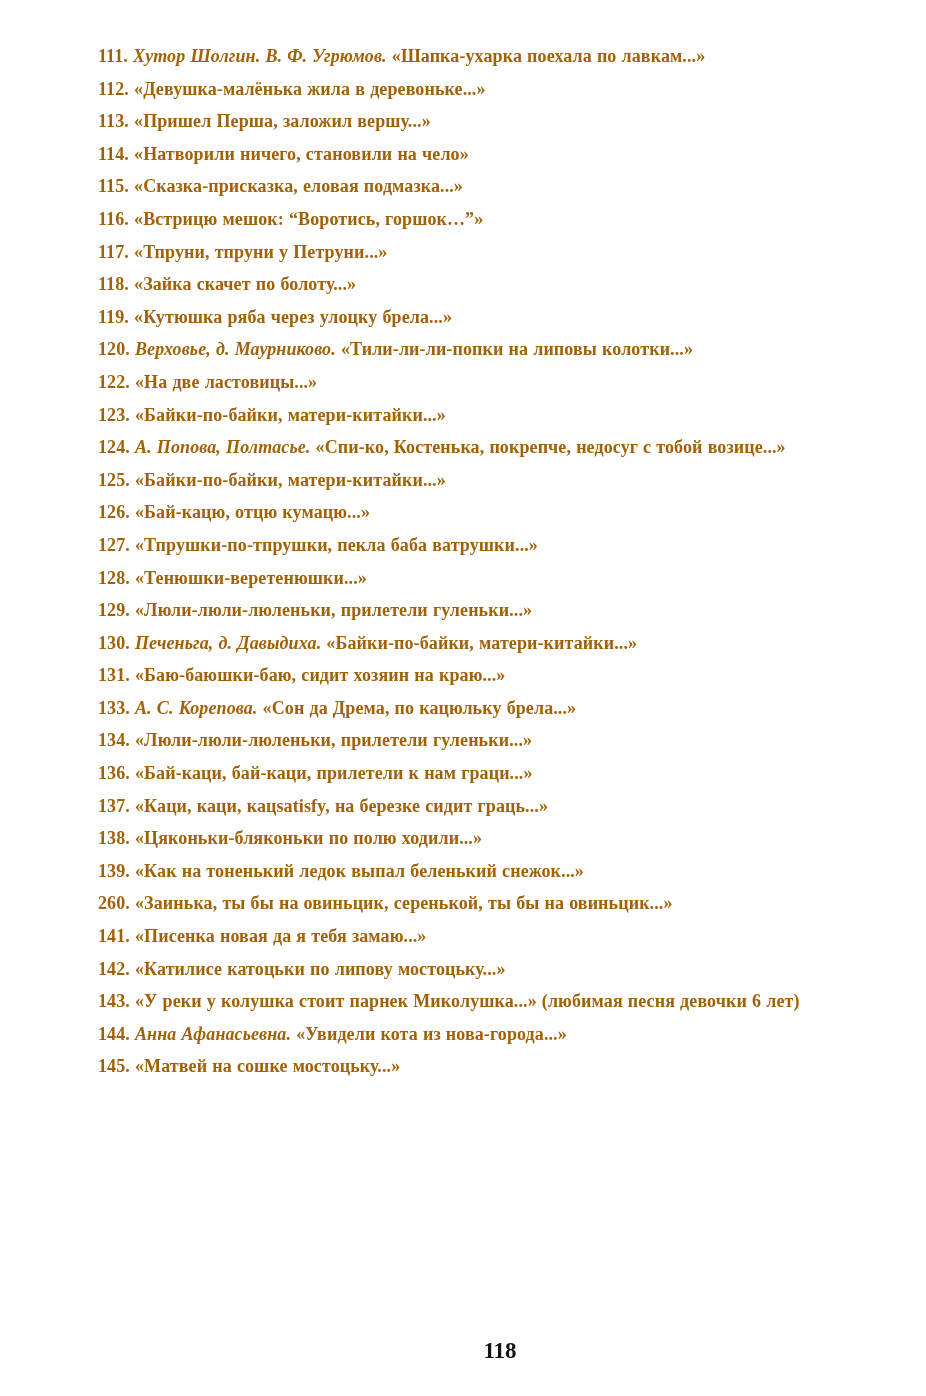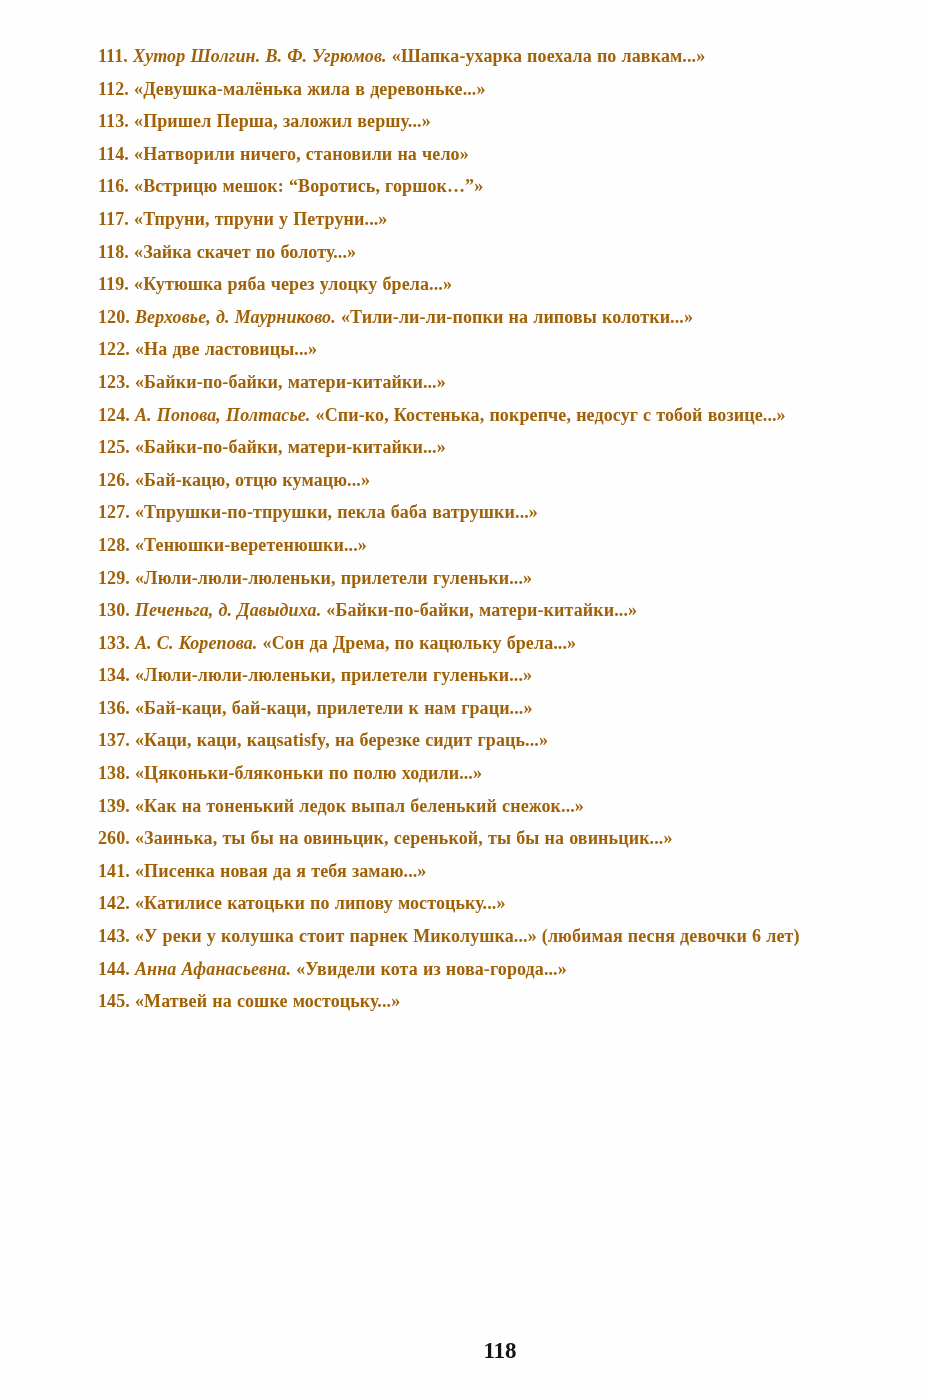--- a/index.html
+++ b/index.html
@@ -84,34 +84,36 @@
 </head>
 <body>
 
 <div class="page">
 
   <div class="text-block" id="entry-list">
       <p class="entry wraps"><span class="num">111.</span> <span class="src">Хутор Шолгин. В. Ф. Угрюмов.</span> <span class="body-txt">«Шапка-ухарка поехала по лавкам...»</span></p>
       <p class="entry"><span class="num">112.</span> <span class="body-txt">«Девушка-малёнька жила в деревоньке...»</span></p>
       <p class="entry"><span class="num">113.</span> <span class="body-txt">«Пришел Перша, заложил вершу...»</span></p>
       <p class="entry"><span class="num">114.</span> <span class="body-txt">«Натворили ничего, становили на чело»</span></p>
+      <p class="entry"><span class="num">115.</span> <span class="body-txt">«Сказка-присказка, еловая подмазка...»</span></p>
       <p class="entry"><span class="num">116.</span> <span class="body-txt">«Встрицю мешок: “Воротись, горшок…”»</span></p>
       <p class="entry"><span class="num">117.</span> <span class="body-txt">«Тпруни, тпруни у Петруни...»</span></p>
       <p class="entry"><span class="num">118.</span> <span class="body-txt">«Зайка скачет по болоту...»</span></p>
       <p class="entry"><span class="num">119.</span> <span class="body-txt">«Кутюшка ряба через улоцку брела...»</span></p>
       <p class="entry wraps"><span class="num">120.</span> <span class="src">Верховье, д. Маурниково.</span> <span class="body-txt">«Тили-ли-ли-попки на липовы колотки...»</span></p>
       <p class="entry"><span class="num">122.</span> <span class="body-txt">«На две ластовицы...»</span></p>
       <p class="entry"><span class="num">123.</span> <span class="body-txt">«Байки-по-байки, матери-китайки...»</span></p>
       <p class="entry wraps"><span class="num">124.</span> <span class="src">А. Попова, Полтасье.</span> <span class="body-txt">«Спи-ко, Костенька, покрепче, недосуг с тобой возице...»</span></p>
       <p class="entry"><span class="num">125.</span> <span class="body-txt">«Байки-по-байки, матери-китайки...»</span></p>
       <p class="entry"><span class="num">126.</span> <span class="body-txt">«Бай-кацю, отцю кумацю...»</span></p>
       <p class="entry"><span class="num">127.</span> <span class="body-txt">«Тпрушки-по-тпрушки, пекла баба ватрушки...»</span></p>
       <p class="entry"><span class="num">128.</span> <span class="body-txt">«Тенюшки-веретенюшки...»</span></p>
       <p class="entry"><span class="num">129.</span> <span class="body-txt">«Люли-люли-люленьки, прилетели гуленьки...»</span></p>
       <p class="entry"><span class="num">130.</span> <span class="src">Печеньга, д. Давыдиха.</span> <span class="body-txt">«Байки-по-байки, матери-китайки...»</span></p>
+      <p class="entry"><span class="num">131.</span> <span class="body-txt">«Баю-баюшки-баю, сидит хозяин на краю...»</span></p>
       <p class="entry"><span class="num">133.</span> <span class="src">А. С. Корепова.</span> <span class="body-txt">«Сон да Дрема, по кацюльку брела...»</span></p>
       <p class="entry"><span class="num">134.</span> <span class="body-txt">«Люли-люли-люленьки, прилетели гуленьки...»</span></p>
       <p class="entry"><span class="num">136.</span> <span class="body-txt">«Бай-каци, бай-каци, прилетели к нам граци...»</span></p>
       <p class="entry"><span class="num">137.</span> <span class="body-txt">«Каци, каци, кацsatisfy, на березке сидит граць...»</span></p>
       <p class="entry"><span class="num">138.</span> <span class="body-txt">«Цяконьки-бляконьки по полю ходили...»</span></p>
       <p class="entry"><span class="num">139.</span> <span class="body-txt">«Как на тоненький ледок выпал беленький снежок...»</span></p>
       <p class="entry wraps"><span class="num">260.</span> <span class="body-txt">«Заинька, ты бы на овиньцик, серенькой, ты бы на овиньцик...»</span></p>
       <p class="entry"><span class="num">141.</span> <span class="body-txt">«Писенка новая да я тебя замаю...»</span></p>
       <p class="entry"><span class="num">142.</span> <span class="body-txt">«Катилисе катоцьки по липову мостоцьку...»</span></p>
       <p class="entry wraps"><span class="num">143.</span> <span class="body-txt">«У реки у колушка стоит парнек Миколушка...» (любимая песня девочки 6 лет)</span></p>

